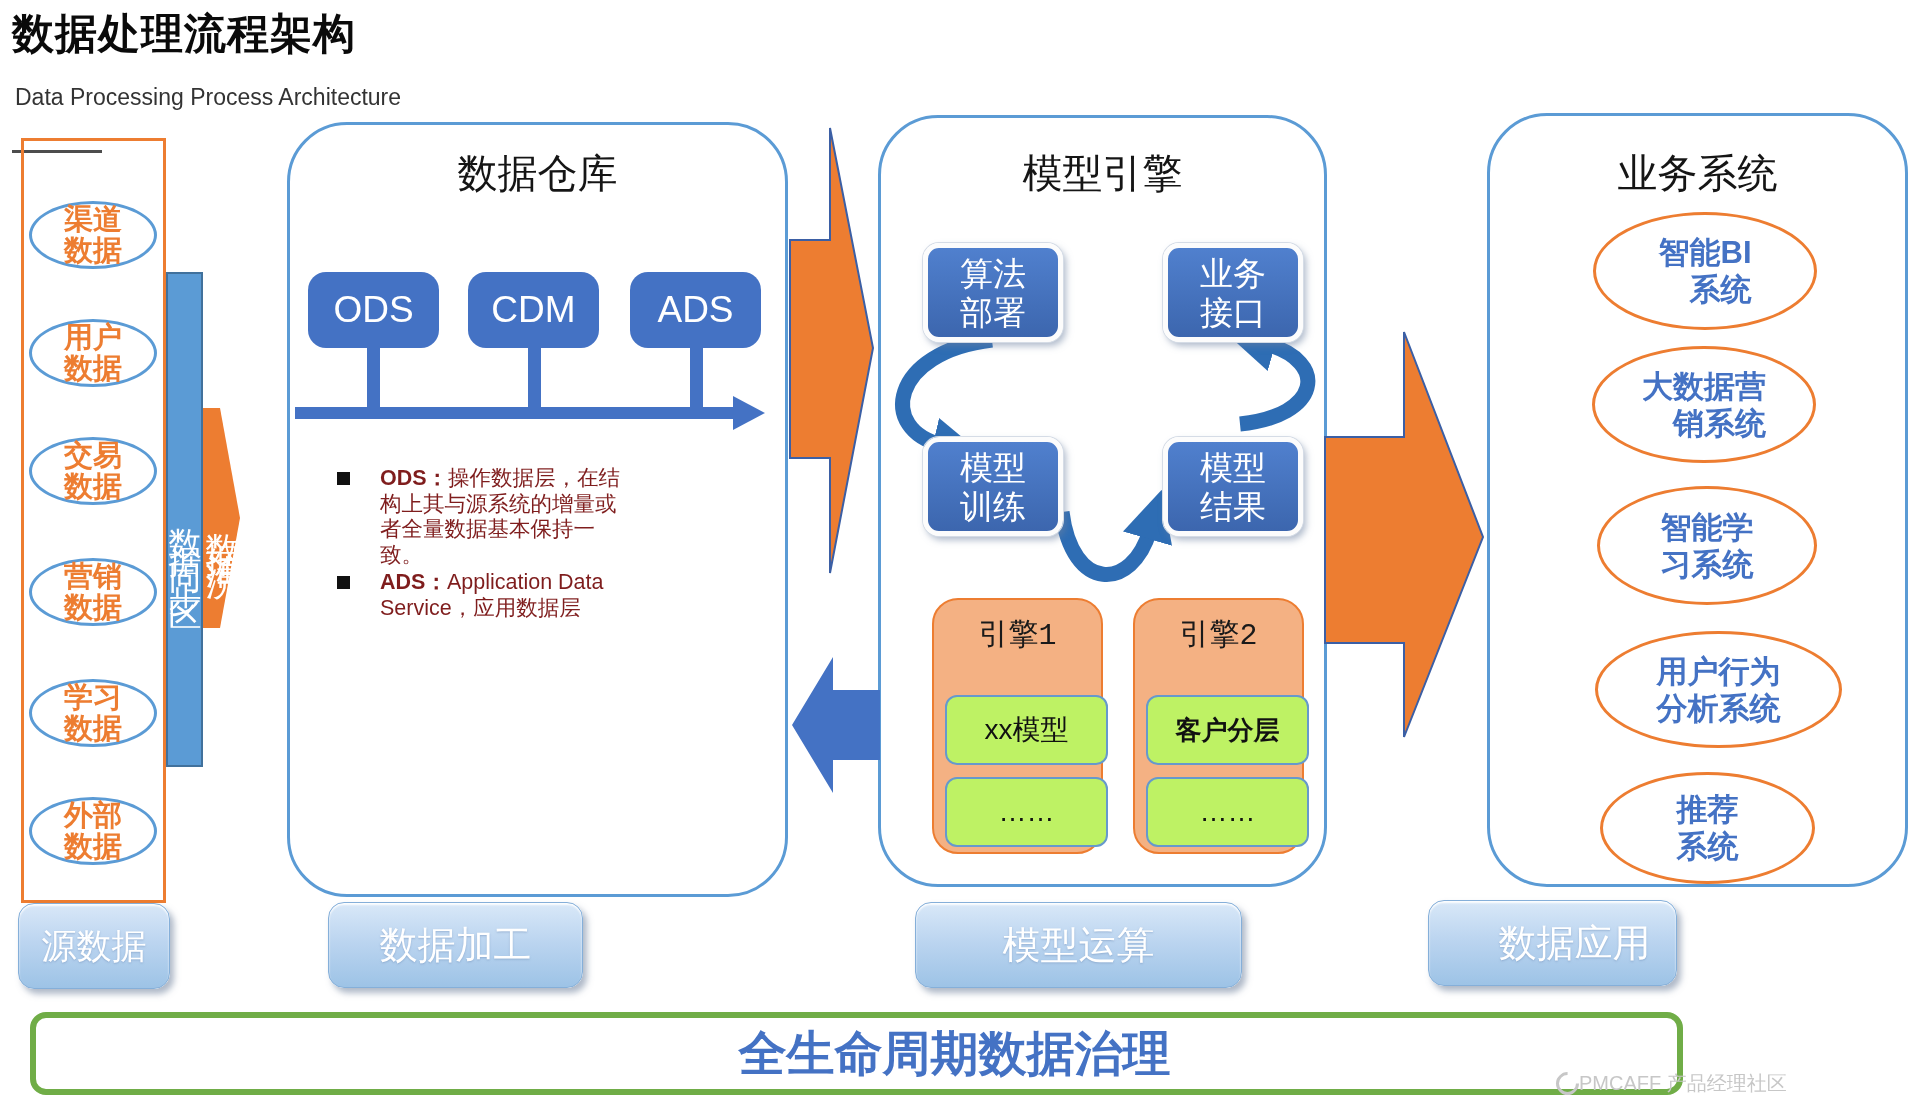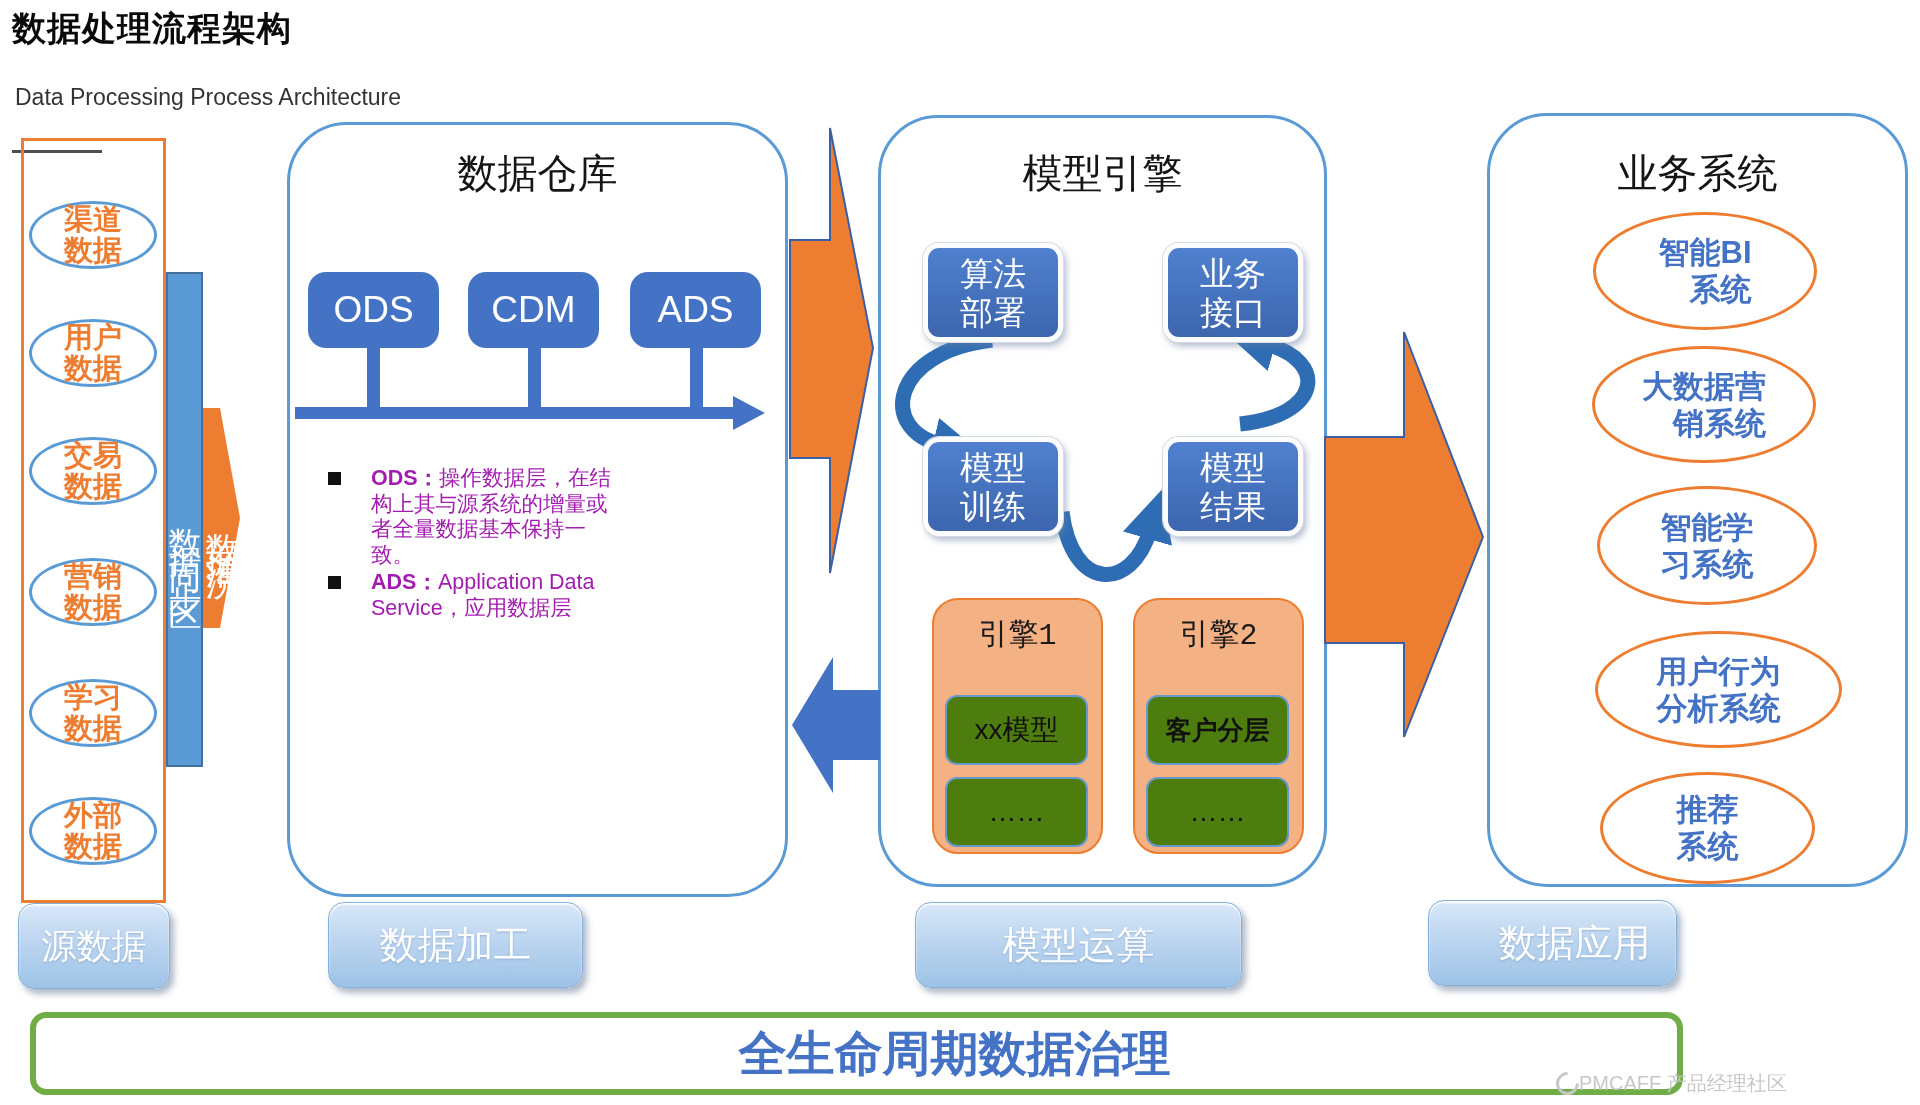--- a/index.html
+++ b/index.html
@@ -3,21 +3,21 @@
 <meta charset="utf-8">
 <style>
   html,body{margin:0;padding:0;background:#fff;}
   body{width:1920px;height:1105px;position:relative;overflow:hidden;
        font-family:"Liberation Sans","DejaVu Sans",sans-serif;color:#111;}
   .abs{position:absolute;}
   .flexc{display:flex;align-items:center;justify-content:center;text-align:right;}
   .lines{white-space:pre-line;}
 
   
-  #page-title{left:12px;top:6px;font-size:34px;font-weight:800;letter-spacing:1px;color:#0a0a0a;}
+  #page-title{left:12px;top:6px;font-size:42px;font-weight:800;letter-spacing:1px;color:#0a0a0a;}
   #page-subtitle{left:15px;top:84px;font-size:23px;color:#333;}
   #title-rule{left:12px;top:150px;width:90px;height:3px;background:#4d4d4d;}
 
   
   #source-rect{left:21px;top:138px;width:145px;height:765px;border:3px solid #ED7D31;box-sizing:border-box;}
   .src-oval{width:128px;height:68px;left:29px;border:3px solid #5B9BD5;border-radius:50%;
             box-sizing:border-box;color:#ED7D31;font-weight:700;font-size:29px;line-height:31px;background:#fff;}
   
   #sync-bar{left:166px;top:272px;width:37px;height:495px;background:#5B9BD5;border:2px solid #41719C;
             box-sizing:border-box;z-index:2;}
@@ -34,34 +34,34 @@
   #business-box{left:1487px;top:113px;width:421px;height:774px;}
   .section-title{font-size:40px;color:#151515;text-align:center;z-index:4;}
 
   
   .layer-box{top:272px;width:131px;height:76px;background:#4472C4;border-radius:18px;color:#fff;
              font-size:37px;z-index:4;}
   .stem{top:348px;width:13px;height:62px;background:#4472C4;z-index:4;}
   #timeline-bar{left:295px;top:407px;width:440px;height:12px;background:#4472C4;z-index:4;}
   #timeline-head{left:733px;top:396px;width:0;height:0;border-left:32px solid #4472C4;
                  border-top:17px solid transparent;border-bottom:17px solid transparent;z-index:4;}
-  #wh-bullets{left:325px;top:466px;width:296px;z-index:4;font-size:21.5px;line-height:25.5px;color:#a21caf;}
+  #wh-bullets{left:334px;top:466px;width:296px;z-index:4;font-size:21.5px;line-height:25.5px;color:#7f1d1d;}
   #wh-bullets .bullet{position:relative;padding-left:46px;margin-bottom:2px;}
   #wh-bullets .bullet::before{content:"";position:absolute;left:3px;top:6px;width:13px;height:13px;background:#111;}
   #wh-bullets b{font-weight:700;}
 
   
   .node-box{width:130px;height:89px;background:linear-gradient(180deg,#5080CE,#3C66AE);
             border:5px solid #fcfcfc;border-radius:16px;box-sizing:content-box;color:#fff;
             font-size:33px;line-height:39px;z-index:5;
             box-shadow:0 0 0 1px #d5dce6, 3px 4px 7px rgba(110,130,160,.55);}
   .engine-card{top:598px;width:171px;height:256px;background:#F4B183;border:2px solid #ED7D31;
                border-radius:26px;box-sizing:border-box;z-index:4;}
   .engine-title{top:614px;width:171px;text-align:center;font-size:30px;color:#1a1a1a;z-index:5;font-family:Liberation Mono, monospace;}
-  .engine-item{width:143px;height:70px;background:#4d7c0f;border:2px solid #6699CC;border-radius:12px;
+  .engine-item{width:163px;height:70px;background:#bef264;border:2px solid #6699CC;border-radius:12px;
                box-sizing:border-box;font-size:28px;color:#111;z-index:5;}
   .engine-item.b{font-weight:700;font-size:26px;}
 
   
   .biz-oval{border:3px solid #ED7D31;border-radius:50%;box-sizing:border-box;background:#fff;
             color:#4472C4;font-weight:700;font-size:31px;line-height:37px;z-index:4;}
 
   
   .glossy-btn{height:86px;border-radius:16px;border:1px solid #85AFD9;box-sizing:border-box;
       background:linear-gradient(180deg,#D9E8F8 0%,#BCD5F0 45%,#9DC3E6 100%);

